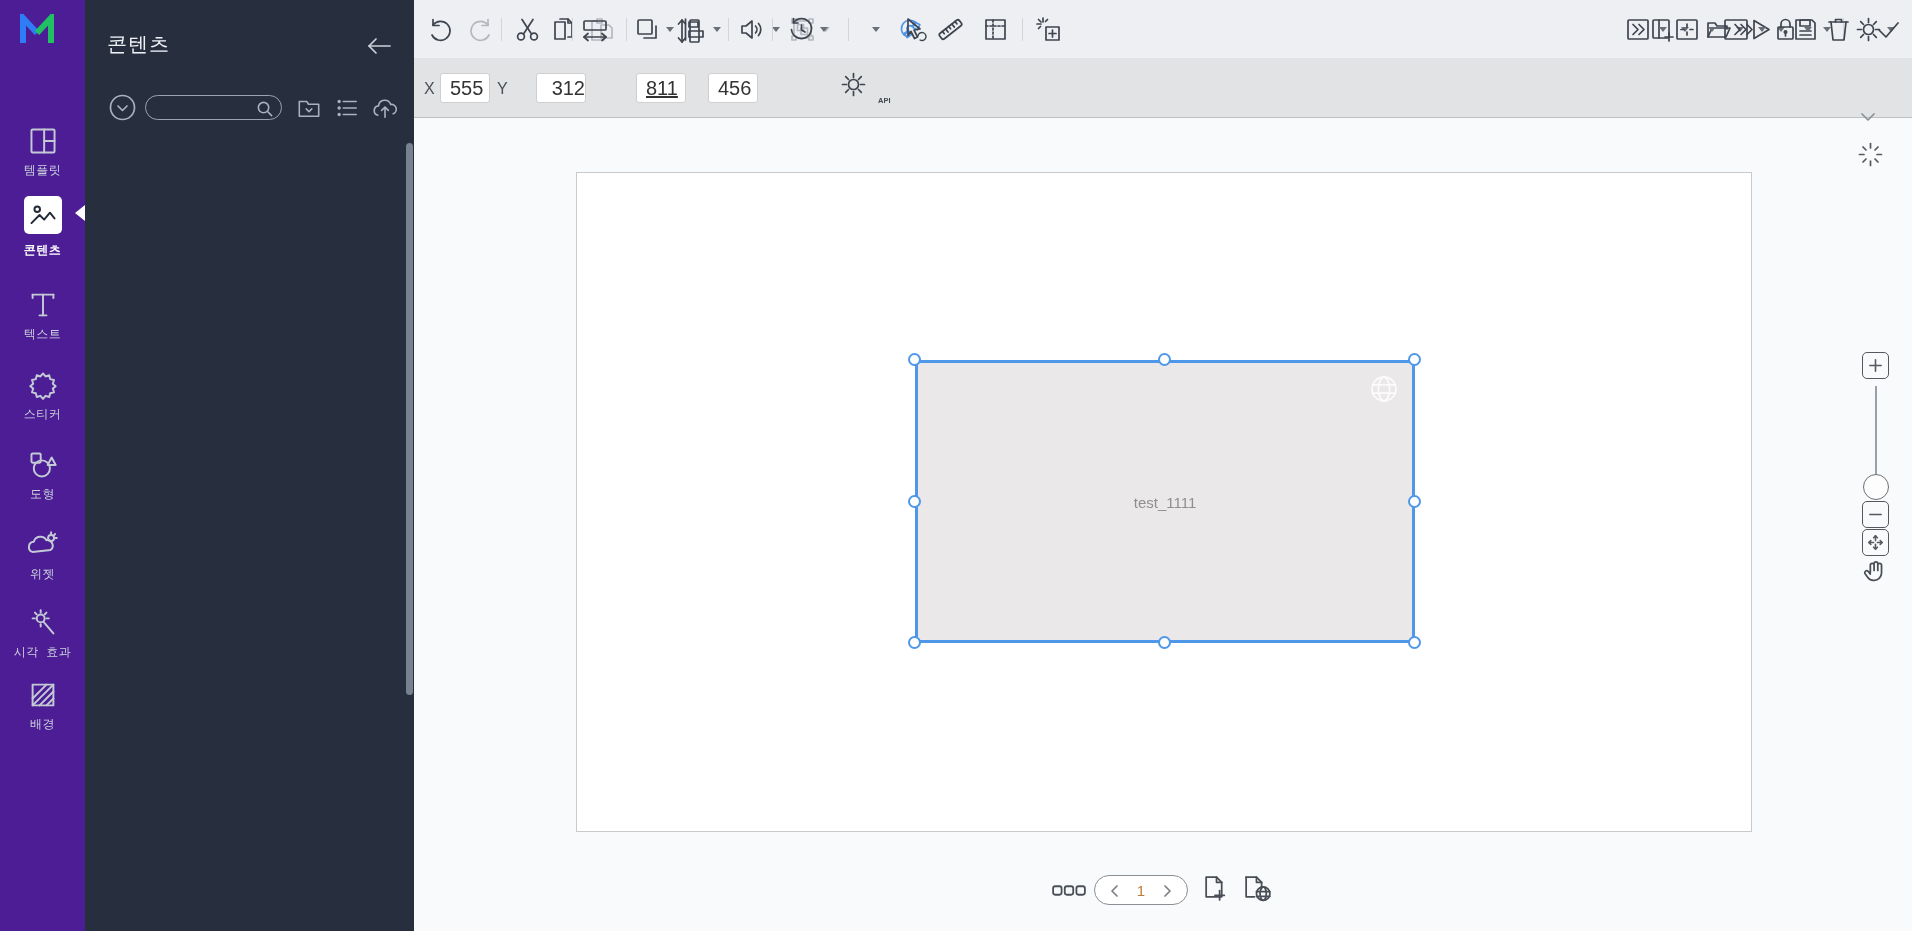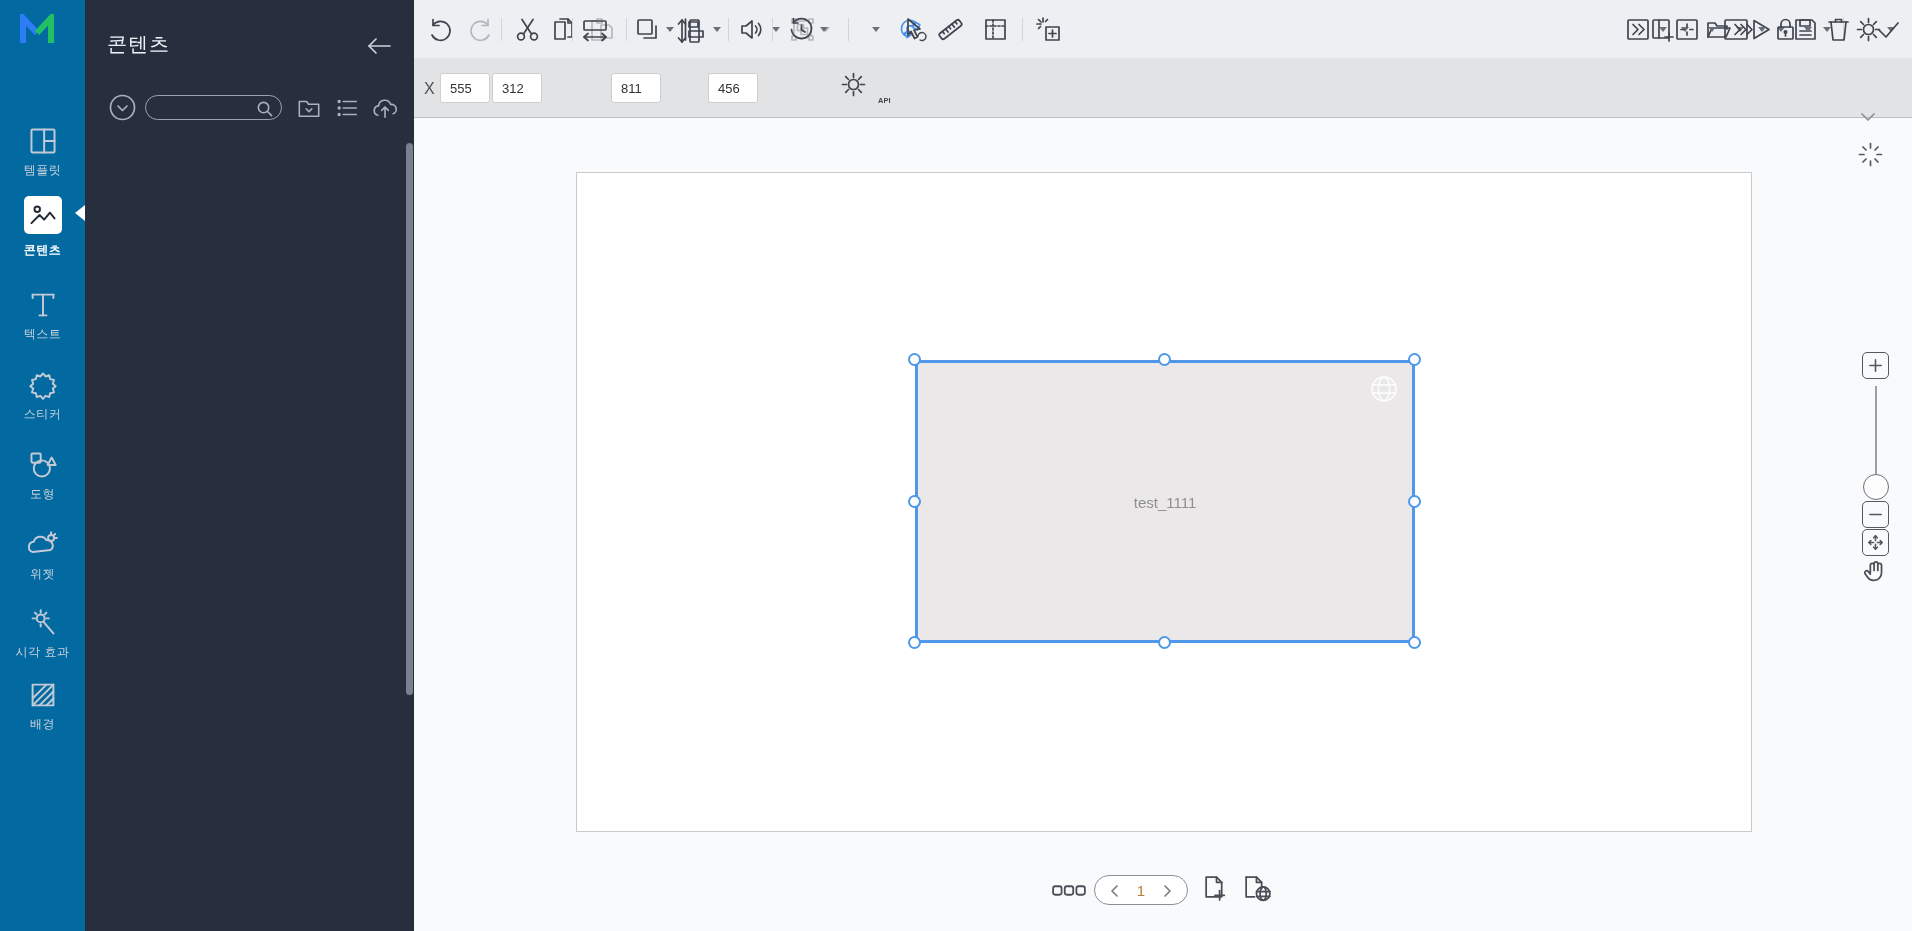--- a/index.html
+++ b/index.html
@@ -4,21 +4,21 @@
 <style>
   * { margin:0; padding:0; box-sizing:border-box; }
   html,body { width:1912px; height:931px; overflow:hidden; background:#f9fafb;
     font-family:"Liberation Sans","DejaVu Sans",sans-serif; }
   #app { position:relative; width:1912px; height:931px; }
 
   svg.ic { display:block; fill:none; stroke:currentColor; stroke-width:1.7;
     stroke-linecap:round; stroke-linejoin:round; }
 
   
-  .rail { position:absolute; left:0; top:0; width:85px; height:931px; background:#0369a1; z-index:5; }
+  .rail { position:absolute; left:0; top:0; width:85px; height:931px; background:#4c1d95; z-index:5;font-family:Liberation Mono, monospace; }
   .logo { position:absolute; left:19px; top:14px; width:36px; height:32px; }
   .rail-item { position:absolute; left:0; width:85px; height:78px; text-align:center; color:#c3cad5; cursor:pointer; }
   .rail-item .ric { position:absolute; left:50%; transform:translateX(-50%); top:8px; width:30px; height:30px; }
   .rail-item .rlb { position:absolute; left:0; right:0; top:44px; font-size:12px; letter-spacing:.5px; color:#ccd2dc; }
   .rail-item.active .ric { background:#ffffff; border-radius:5px; color:#242b38; padding:4px; width:38px; height:38px; top:2px; }
   .rail-item.active .rlb { color:#ffffff; font-weight:bold; }
   .rail-notch { position:absolute; left:75px; width:0; height:0;
     border-top:8px solid transparent; border-bottom:8px solid transparent; border-right:10px solid #ffffff; z-index:6; }
 
   
@@ -71,21 +71,21 @@
   .tb1 { position:absolute; left:414px; top:0; right:0; height:59px; background:#edeff3; border-bottom:1px solid #e0e2e6; }
   .tb2 { position:absolute; left:414px; top:59px; right:0; height:59px; background:#e2e3e5; border-bottom:1px solid #bfc0c2; }
   .tbtn { position:absolute; top:16px; width:27px; height:27px; color:#3f454f; cursor:pointer; }
   .tbtn.dis { opacity:.32; cursor:default; }
   .tbtn.blue { color:#4a94ea; }
   .vdiv { position:absolute; top:18px; width:1px; height:23px; background:#d2d5da; }
   .caret { position:absolute; width:0; height:0; border-left:4px solid transparent; border-right:4px solid transparent;
     border-top:5px solid #6a7078; top:27px; cursor:pointer; }
   .numlbl { position:absolute; top:80px; font-size:16px; color:#4a4f58; }
   .numin { position:absolute; top:73px; width:50px; height:30px; background:#fff; border:1px solid #cfcfd1;
-    border-radius:3px; font-size:13px; color:#333; padding-left:9px; outline:none; }
+    border-radius:3px; font-size:20px; color:#333; padding-left:9px; outline:none; }
   .api-tag { position:absolute; left:794px; top:96px; font-size:7.5px; font-weight:bold; color:#42474f; }
   .red-bar { position:absolute; left:1806px; top:118px; width:28px; height:4px; background:#e8274b; border-radius:2px; }
 
   
   .workspace { position:absolute; left:414px; top:118px; right:0; bottom:0; background:#f9fafb; }
   .page { position:absolute; left:576px; top:172px; width:1176px; height:660px; background:#ffffff; border:1px solid #cacaca; }
 
   .selbox { position:absolute; left:915px; top:360px; width:500px; height:283px; background:#eae8e8;
     border:3px solid #4e97e9; }
   .selbox .eltext { position:absolute; left:0; right:0; top:50%; transform:translateY(-50%); text-align:center;
@@ -669,26 +669,26 @@
 <svg class="ic tbtn" style="left:1855px">
       <use href="#i-gear"></use>
     </svg>
 <div class="caret" style="left:1887px"></div>
 
 <div class="tb2"></div>
 
 <span class="numlbl" style="left:424px">X</span>
 <input class="numin" style="left: 440px;" value="555">
 <span class="numlbl" style="left:497px">Y</span>
-<input class="numin" style="left: 492px;" value="312">
+<input class="numin" style="left: 536px; text-align: right;" value="312">
 <div class="vdiv" style="left:572px"></div>
 <svg class="ic tbtn" style="left:580px;width:30px">
       <use href="#i-warrow"></use>
     </svg>
-<input class="numin" style="left: 611px;" value="811">
+<input class="numin" style="left: 636px; text-decoration: underline;" value="811">
 <svg class="ic tbtn" style="left:676px;height:30px">
       <use href="#i-harrow"></use>
     </svg>
 <input class="numin" style="left: 708px;" value="456">
 <div class="vdiv" style="left:772px"></div>
 <svg class="ic tbtn" style="left:788px">
       <use href="#i-history"></use>
     </svg>
 <div class="caret" style="left:820px"></div>
 <svg class="ic tbtn" style="left:840px;top:71px">

